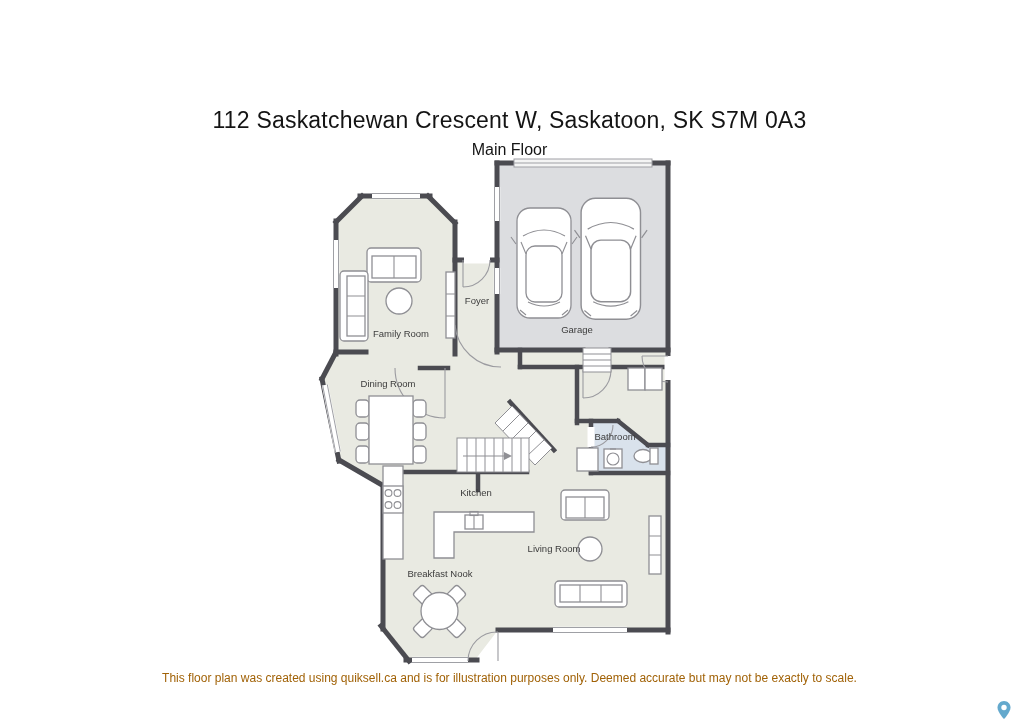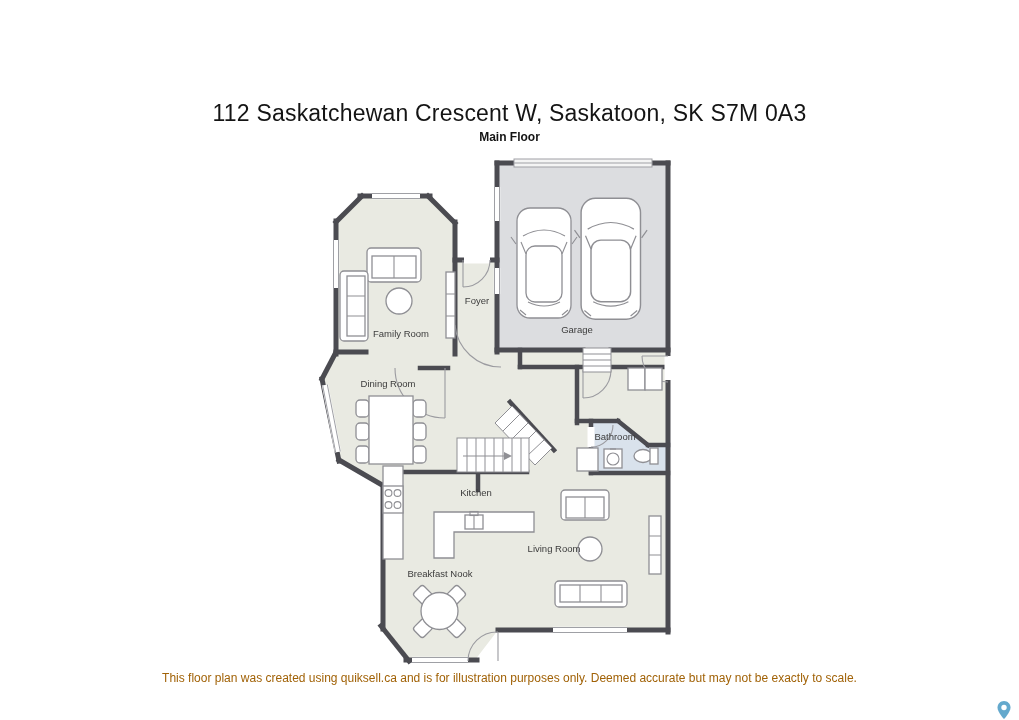--- a/index.html
+++ b/index.html
@@ -1,20 +1,20 @@
 <!DOCTYPE html>
 <html><head>
 <meta charset="utf-8">
 <style>
   html,body{margin:0;padding:0;background:#fff;}
   .page{position:relative;width:1019px;height:720px;background:#ffffff;overflow:hidden;
         font-family:"Liberation Sans", sans-serif;}
   .hdr{position:absolute;left:0;top:100px;width:100%;text-align:center;color:#141414;}
-  .hdr h1{margin:0;font-size:23px;font-weight:normal;letter-spacing:.2px;}
-  .hdr h2{margin:3px 0 0 0;font-size:12px;font-weight:bold;}
+  .hdr h1{margin:7px;font-size:23px;font-weight:normal;letter-spacing:.2px;}
+  .hdr h2{margin:3px 0 0 0;font-size:16px;font-weight:normal;}
   .ftr{position:absolute;left:0;top:671px;width:100%;text-align:center;color:#a16207;font-size:12px;}
   .plan-svg{position:absolute;left:0;top:0;}
   .pin{position:absolute;left:996px;top:700px;width:16px;height:20px;}
 
   
   .floor{fill:#e9eae2;stroke:none;}
   .garage-floor{fill:#dcdde0;}
   .bath-floor{fill:#d9e2ec;}
   .wall{stroke:#4b4b51;stroke-width:5;fill:none;stroke-linecap:square;}
   .iwall{stroke-width:4.5;}

